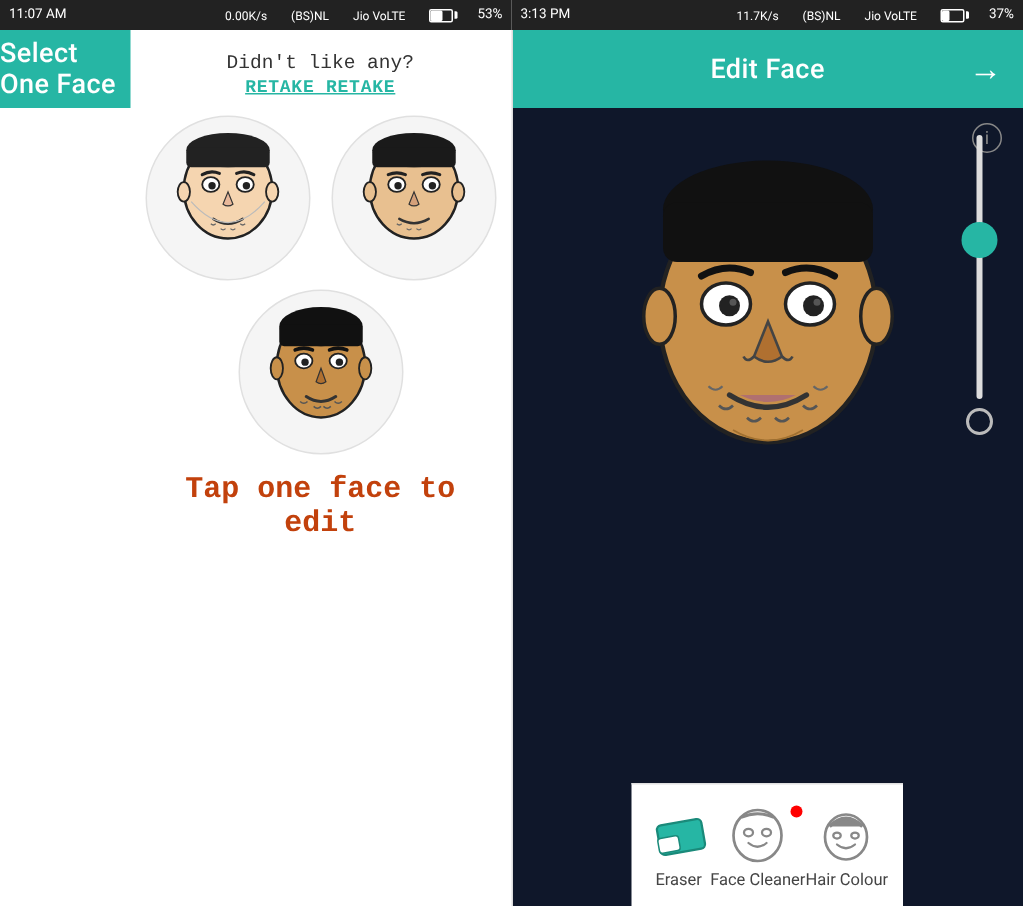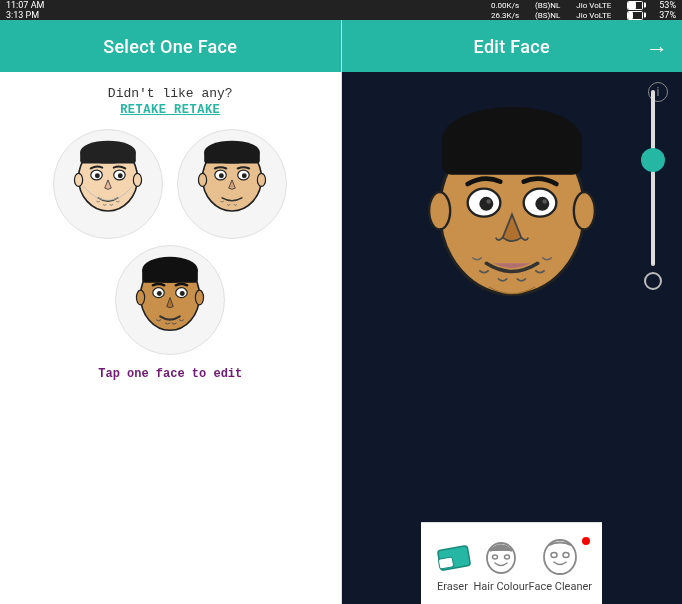--- a/index.html
+++ b/index.html
@@ -11,21 +11,20 @@
       display: flex;
       flex-direction: column;
       overflow: hidden;
     }
 
     
     .status-bars {
       display: flex;
       width: 100%;
       height: 20px;
-      flex-direction: column;
     }
     .status-bar {
       flex: 1;
       height: 20px;
       background: #222;
       display: flex;
       align-items: center;
       justify-content: space-between;
       padding: 0 6px;
       font-size: 9px;
@@ -73,21 +72,20 @@
     .main-content {
       display: flex;
       flex: 1;
       width: 100%;
     }
 
     
     .left-panel {
       flex: 1;
       display: flex;
-      flex-direction: column;
       border-right: 1px solid #ddd;
       background: #fff;
     }
     .left-header {
       background: #26B6A4;
       height: 52px;
       display: flex;
       align-items: center;
       justify-content: center;
     }
@@ -148,23 +146,23 @@
     }
     .face-circle svg {
       width: 90px;
       height: 90px;
     }
     .face-circle.single {
       width: 110px;
       height: 110px;
     }
     .tap-text {
-      font-size: 12px;
+      font-size: 20px;
       font-weight: 700;
-      color: #701a75;
+      color: #c2410c;
       margin-top: 12px;
       text-align: center;
     }
 
     
     .right-panel {
       flex: 1;
       display: flex;
       flex-direction: column;
       background: #0f172a;
@@ -321,21 +319,21 @@
       </div>
       <span>53%</span>
     </div>
   </div>
 
   <div class="status-bar right">
     <div class="status-bar-left-items">
       <span>3:13 PM</span>
     </div>
     <div class="status-bar-right-items">
-      <span style="font-size:8px;">26.3K/s</span>
+      <span style="font-size:8px;">11.7K/s</span>
       <span style="font-size:8px;">(BS)NL</span>
       <span style="font-size:8px;">Jio VoLTE</span>
       <div class="battery-icon">
         <div class="battery-fill" style="width:37%;"></div>
       </div>
       <span>37%</span>
     </div>
   </div>
 </div>
 
@@ -503,40 +501,40 @@
               <rect x="8" y="10" width="30" height="20" rx="3" fill="#26B6A4" stroke="#1a8a7a" stroke-width="1.5" transform="rotate(-10 23 20)"></rect>
               <rect x="8" y="20" width="14" height="10" rx="2" fill="#fff" stroke="#1a8a7a" stroke-width="1" transform="rotate(-10 15 25)"></rect>
             </svg>
           </div>
           <span class="tool-label">Eraser</span>
         </div>
 
         <div class="tool-item">
           <div class="tool-icon">
             <svg width="42" height="42" viewBox="0 0 42 42" xmlns="http://www.w3.org/2000/svg">
-              <ellipse cx="21" cy="23" rx="14" ry="15" fill="none" stroke="#888" stroke-width="1.8"></ellipse>
-              <path d="M10 16 Q21 5 32 16" stroke="#888" stroke-width="2.5" fill="#888"></path>
-              <ellipse cx="15" cy="22" rx="2.5" ry="2" fill="none" stroke="#888" stroke-width="1.5"></ellipse>
-              <ellipse cx="27" cy="22" rx="2.5" ry="2" fill="none" stroke="#888" stroke-width="1.5"></ellipse>
-              <path d="M15 28 Q21 33 27 28" stroke="#888" stroke-width="1.5" fill="none" stroke-linecap="round"></path>
-            </svg>
-          </div>
-          <span class="tool-label">Hair Colour</span>
-        </div>
-
-        <div class="tool-item">
-          <div class="tool-icon">
-            <svg width="42" height="42" viewBox="0 0 42 42" xmlns="http://www.w3.org/2000/svg">
               <ellipse cx="21" cy="22" rx="16" ry="17" fill="none" stroke="#888" stroke-width="1.8"></ellipse>
               <ellipse cx="15" cy="20" rx="3" ry="2.5" fill="none" stroke="#888" stroke-width="1.5"></ellipse>
               <ellipse cx="27" cy="20" rx="3" ry="2.5" fill="none" stroke="#888" stroke-width="1.5"></ellipse>
               <path d="M15 27 Q21 32 27 27" stroke="#888" stroke-width="1.5" fill="none" stroke-linecap="round"></path>
               <path d="M10 10 Q21 5 32 10" stroke="#888" stroke-width="2" fill="none"></path>
             </svg>
             <div class="tool-badge"></div>
           </div>
           <span class="tool-label">Face Cleaner</span>
         </div>
+
+        <div class="tool-item">
+          <div class="tool-icon">
+            <svg width="42" height="42" viewBox="0 0 42 42" xmlns="http://www.w3.org/2000/svg">
+              <ellipse cx="21" cy="23" rx="14" ry="15" fill="none" stroke="#888" stroke-width="1.8"></ellipse>
+              <path d="M10 16 Q21 5 32 16" stroke="#888" stroke-width="2.5" fill="#888"></path>
+              <ellipse cx="15" cy="22" rx="2.5" ry="2" fill="none" stroke="#888" stroke-width="1.5"></ellipse>
+              <ellipse cx="27" cy="22" rx="2.5" ry="2" fill="none" stroke="#888" stroke-width="1.5"></ellipse>
+              <path d="M15 28 Q21 33 27 28" stroke="#888" stroke-width="1.5" fill="none" stroke-linecap="round"></path>
+            </svg>
+          </div>
+          <span class="tool-label">Hair Colour</span>
+        </div>
       </div>
     </div>
   </div>
 
 </div>
 
 </body></html>

